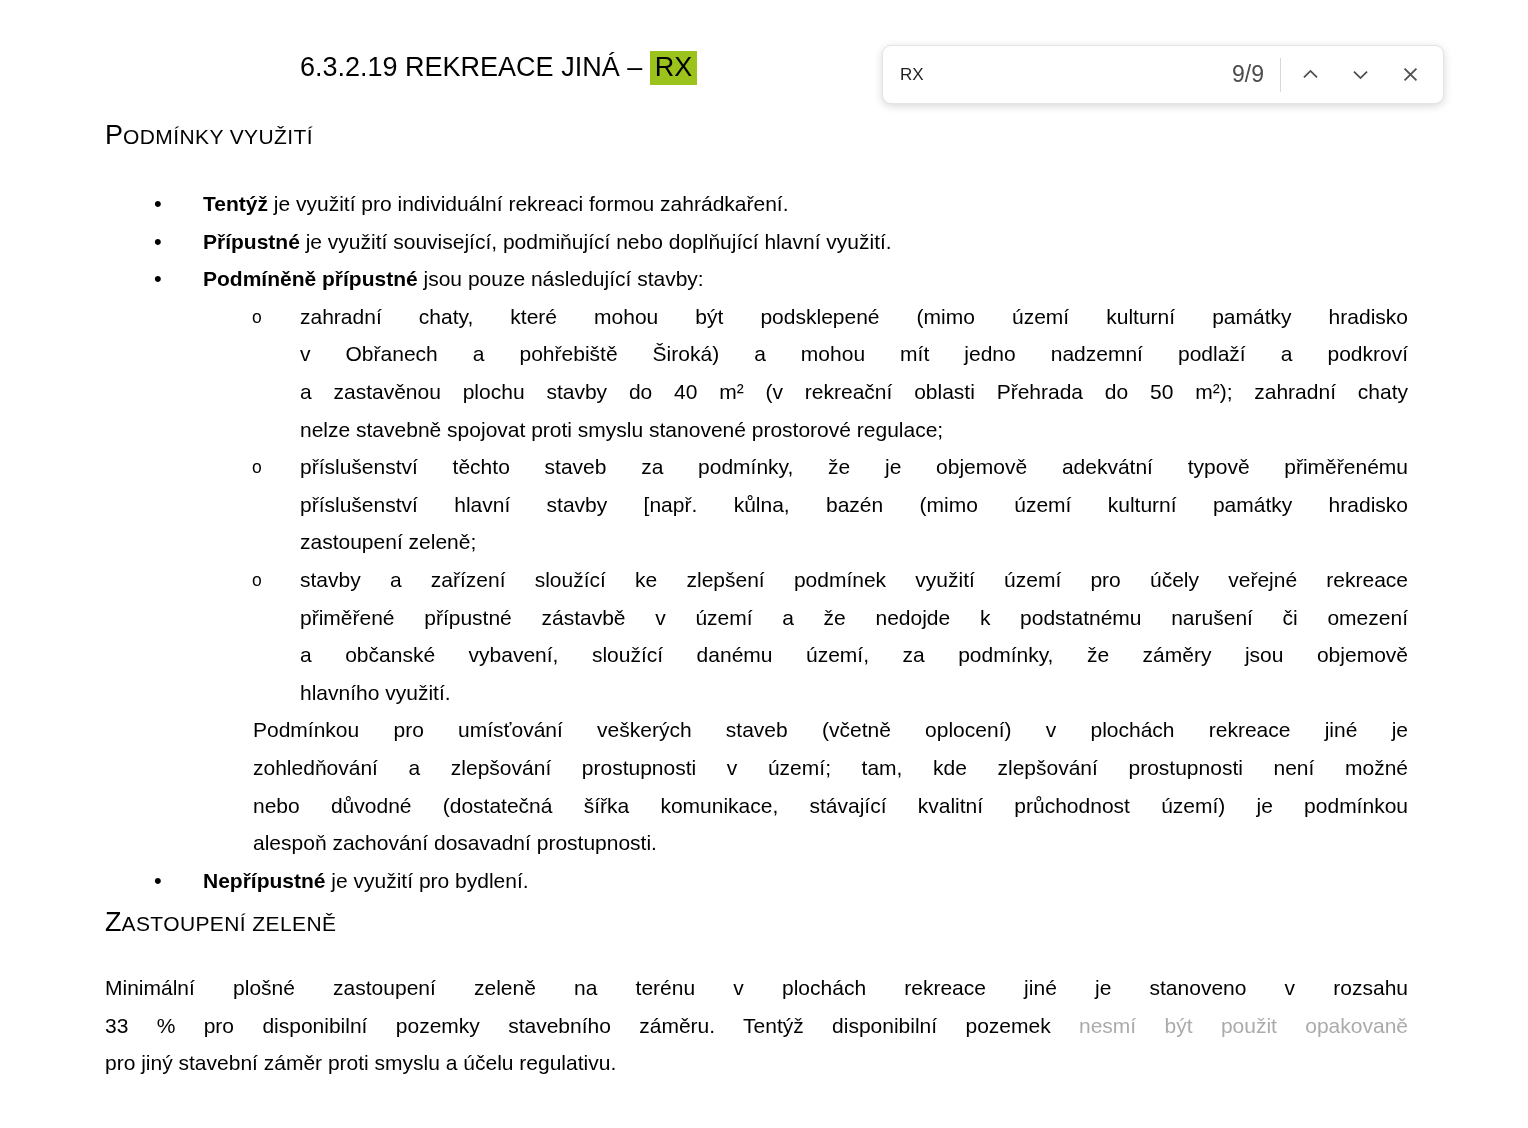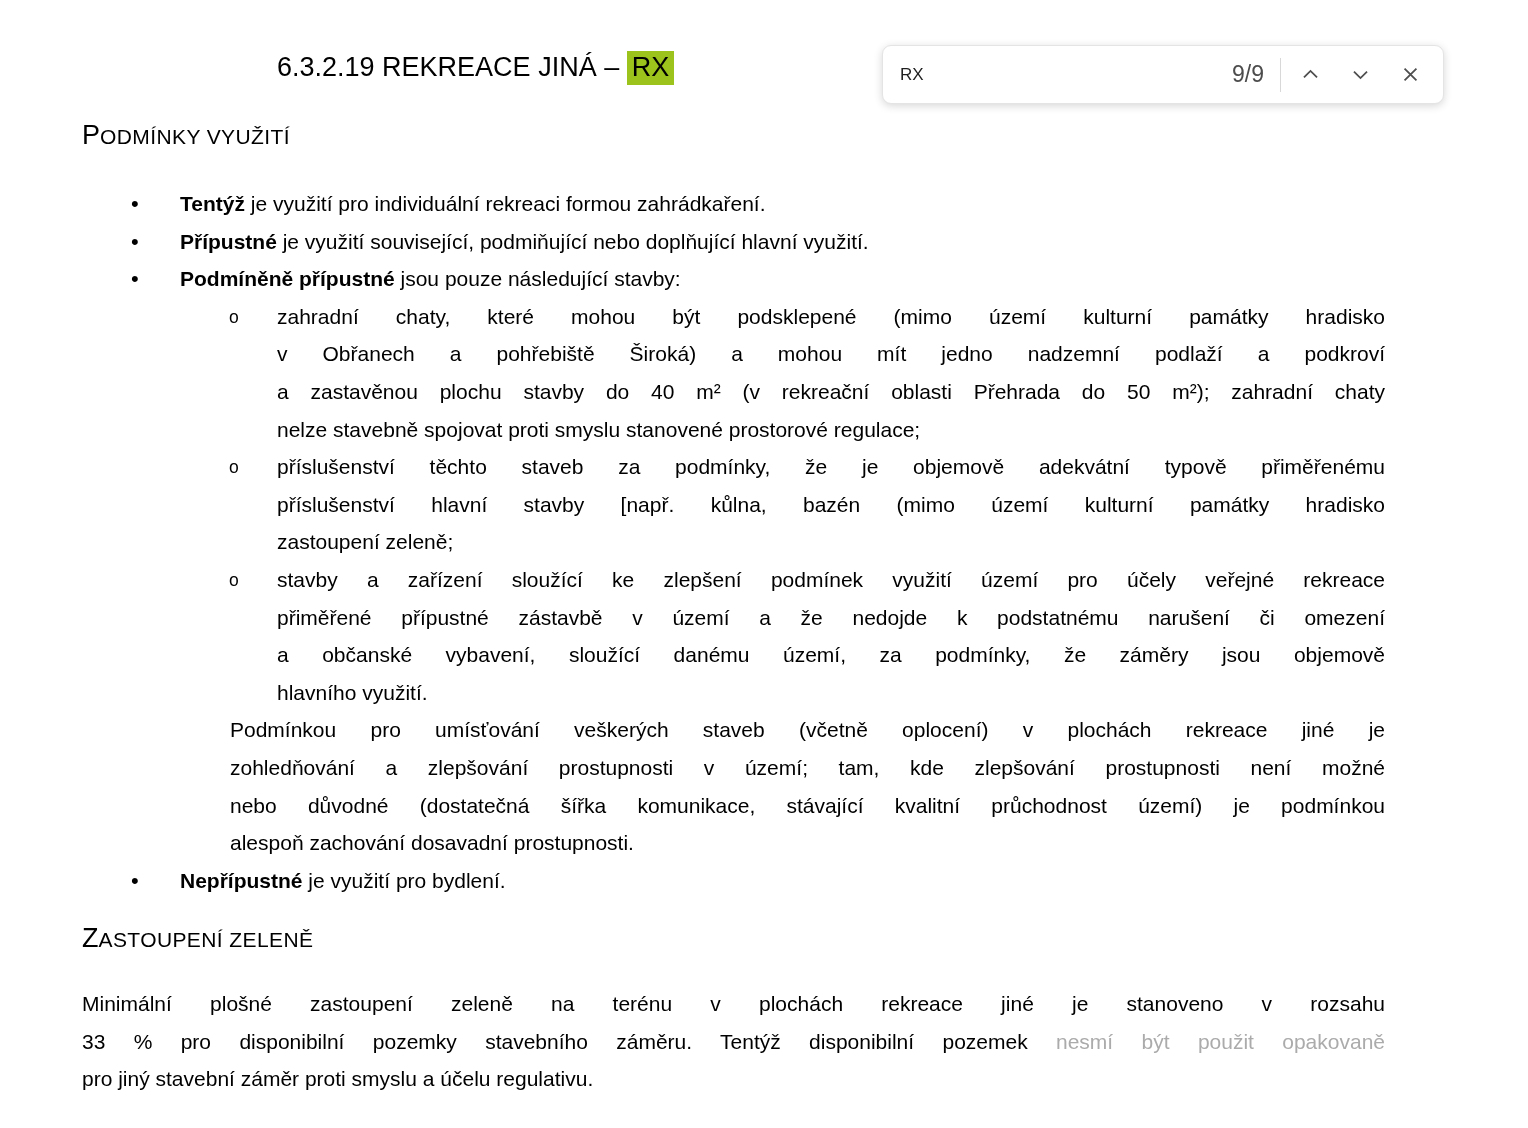--- a/index.html
+++ b/index.html
@@ -1,28 +1,28 @@
 <!DOCTYPE html>
 <html lang="cs"><head>
 <meta charset="utf-8">
 <style>
   * { margin: 0; padding: 0; box-sizing: border-box; }
   html, body { width: 1528px; height: 1128px; background: #ffffff; overflow: hidden; }
   body { font-family: "Liberation Sans", "DejaVu Sans", sans-serif; color: #000; position: relative; }
 
-  .doc { position: absolute; left: 82px; top: 0; width: 1303px; font-size: 21px; line-height: 37.6px; }
+  .doc { position: absolute; left: 105px; top: 0; width: 1303px; font-size: 21px; line-height: 37.6px; }
 
   .title { padding-top: 49px; margin-left: 195px; font-size: 27px; line-height: 37px; white-space: nowrap; }
   .hl { background: #9bc31c; padding: 1px 5px 3px 5px; }
 
   .h2 { line-height: 46px; white-space: nowrap; }
   .h2 .lead { font-size: 27px; }
   .h2 .sc   { font-size: 21px; text-transform: uppercase; letter-spacing: 0.4px; }
   .h2-first { margin-top: 26px; }
-  .h2-second { margin-top: 16px; }
+  .h2-second { }
 
   .bullets { margin-top: 25px; }
 
   .b1 { position: relative; padding-left: 98px; }
   .b1::before { content: "\2022"; position: absolute; left: 49px; top: 0; font-size: 22px; }
   .b1 b { font-weight: 700; }
 
   .sub { position: relative; padding-left: 195px; }
   .sub::before { content: "o"; position: absolute; left: 147px; top: 1px; font-size: 17.5px; }
 

